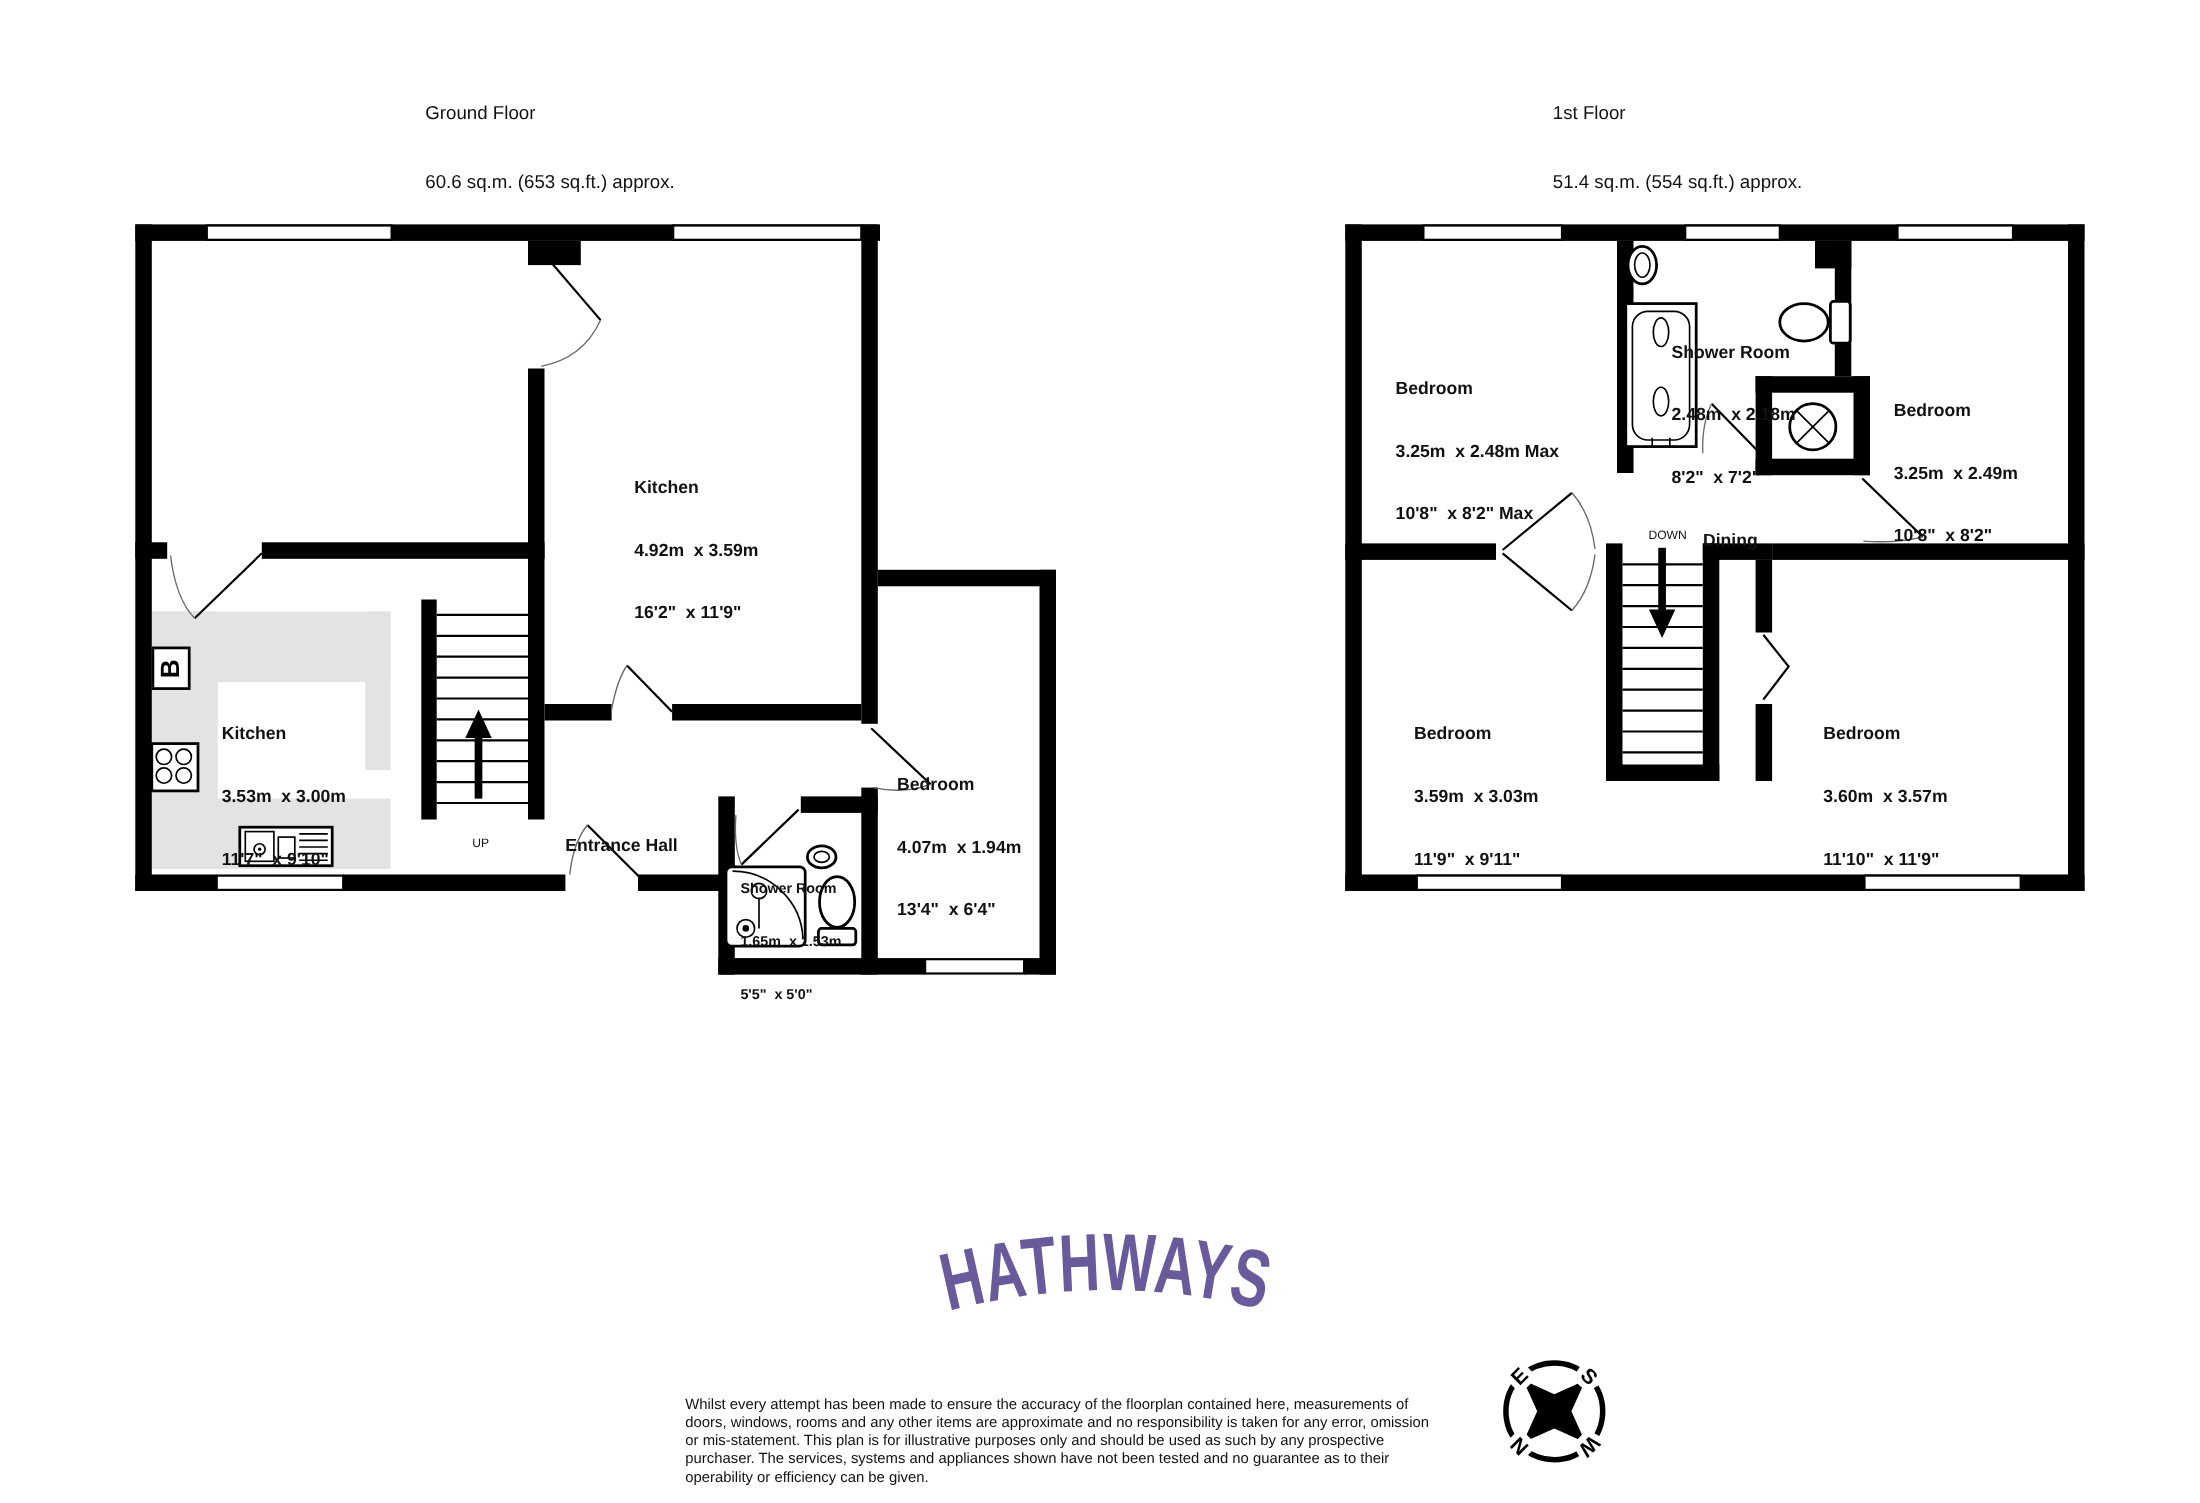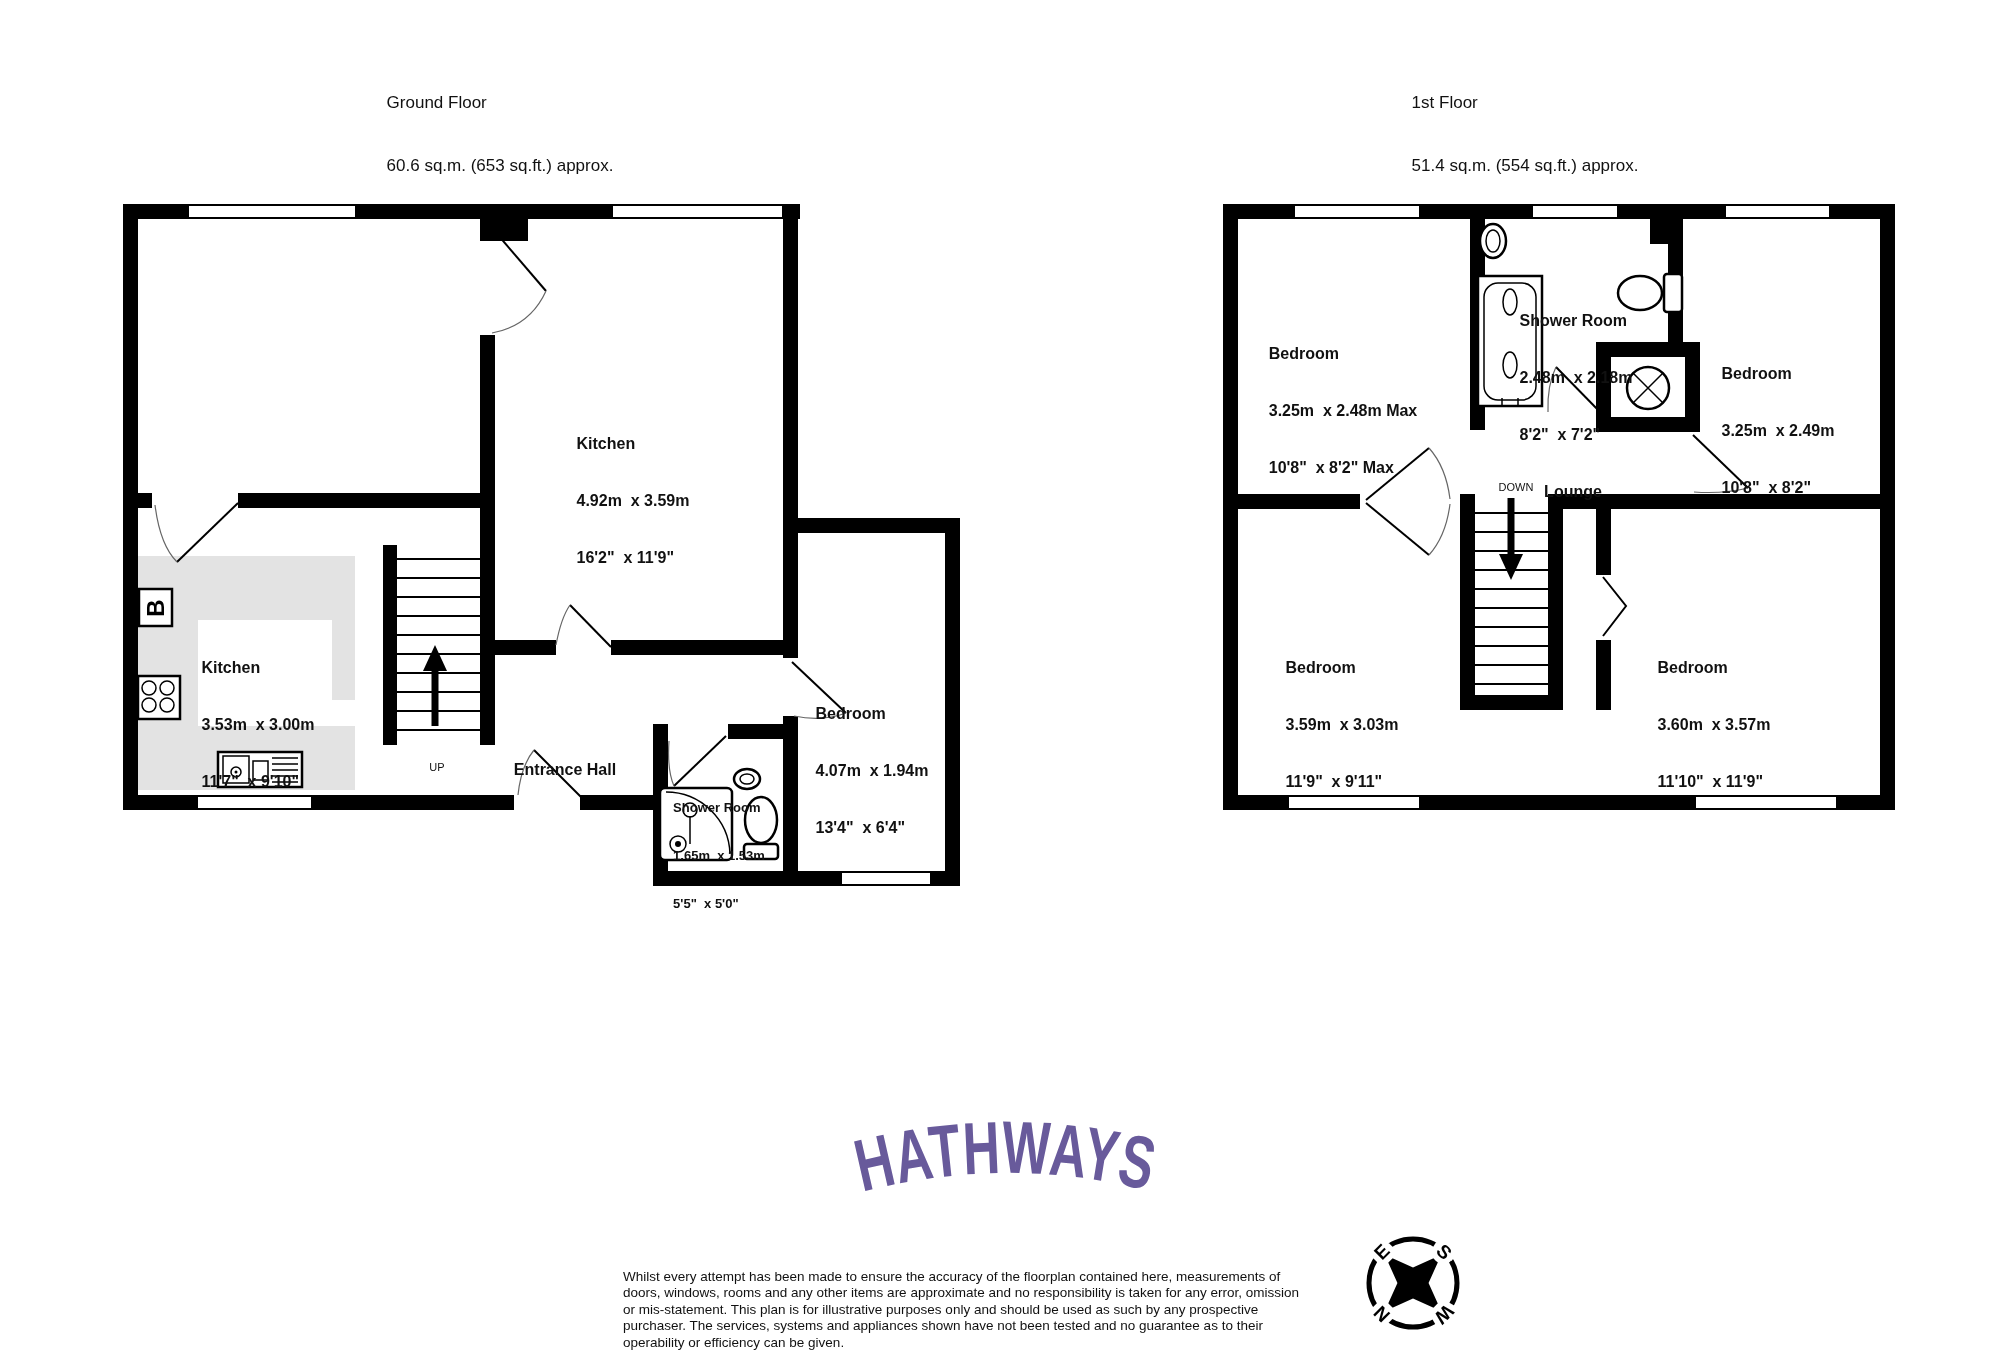--- a/index.html
+++ b/index.html
@@ -268,21 +268,21 @@
     <div>Shower Room</div>
     <div>2.48m  x 2.18m</div>
     <div>8'2"  x 7'2"</div>
   </div>
   <div class="c room-label" style="left:1778px;top:326px;">
     <div>Bedroom</div>
     <div>3.25m  x 2.49m</div>
     <div>10'8"  x 8'2"</div>
   </div>
   <div class="c room-label" style="left:1573px;top:444px;">
-    <div>Lounge</div>
+    <div>Dining</div>
   </div>
   <div class="c tiny" style="left:1516px;top:457px;">
     <div>DOWN</div>
   </div>
   <div class="c room-label" style="left:1342px;top:620px;">
     <div>Bedroom</div>
     <div>3.59m  x 3.03m</div>
     <div>11'9"  x 9'11"</div>
   </div>
   <div class="c room-label" style="left:1714px;top:620px;">

